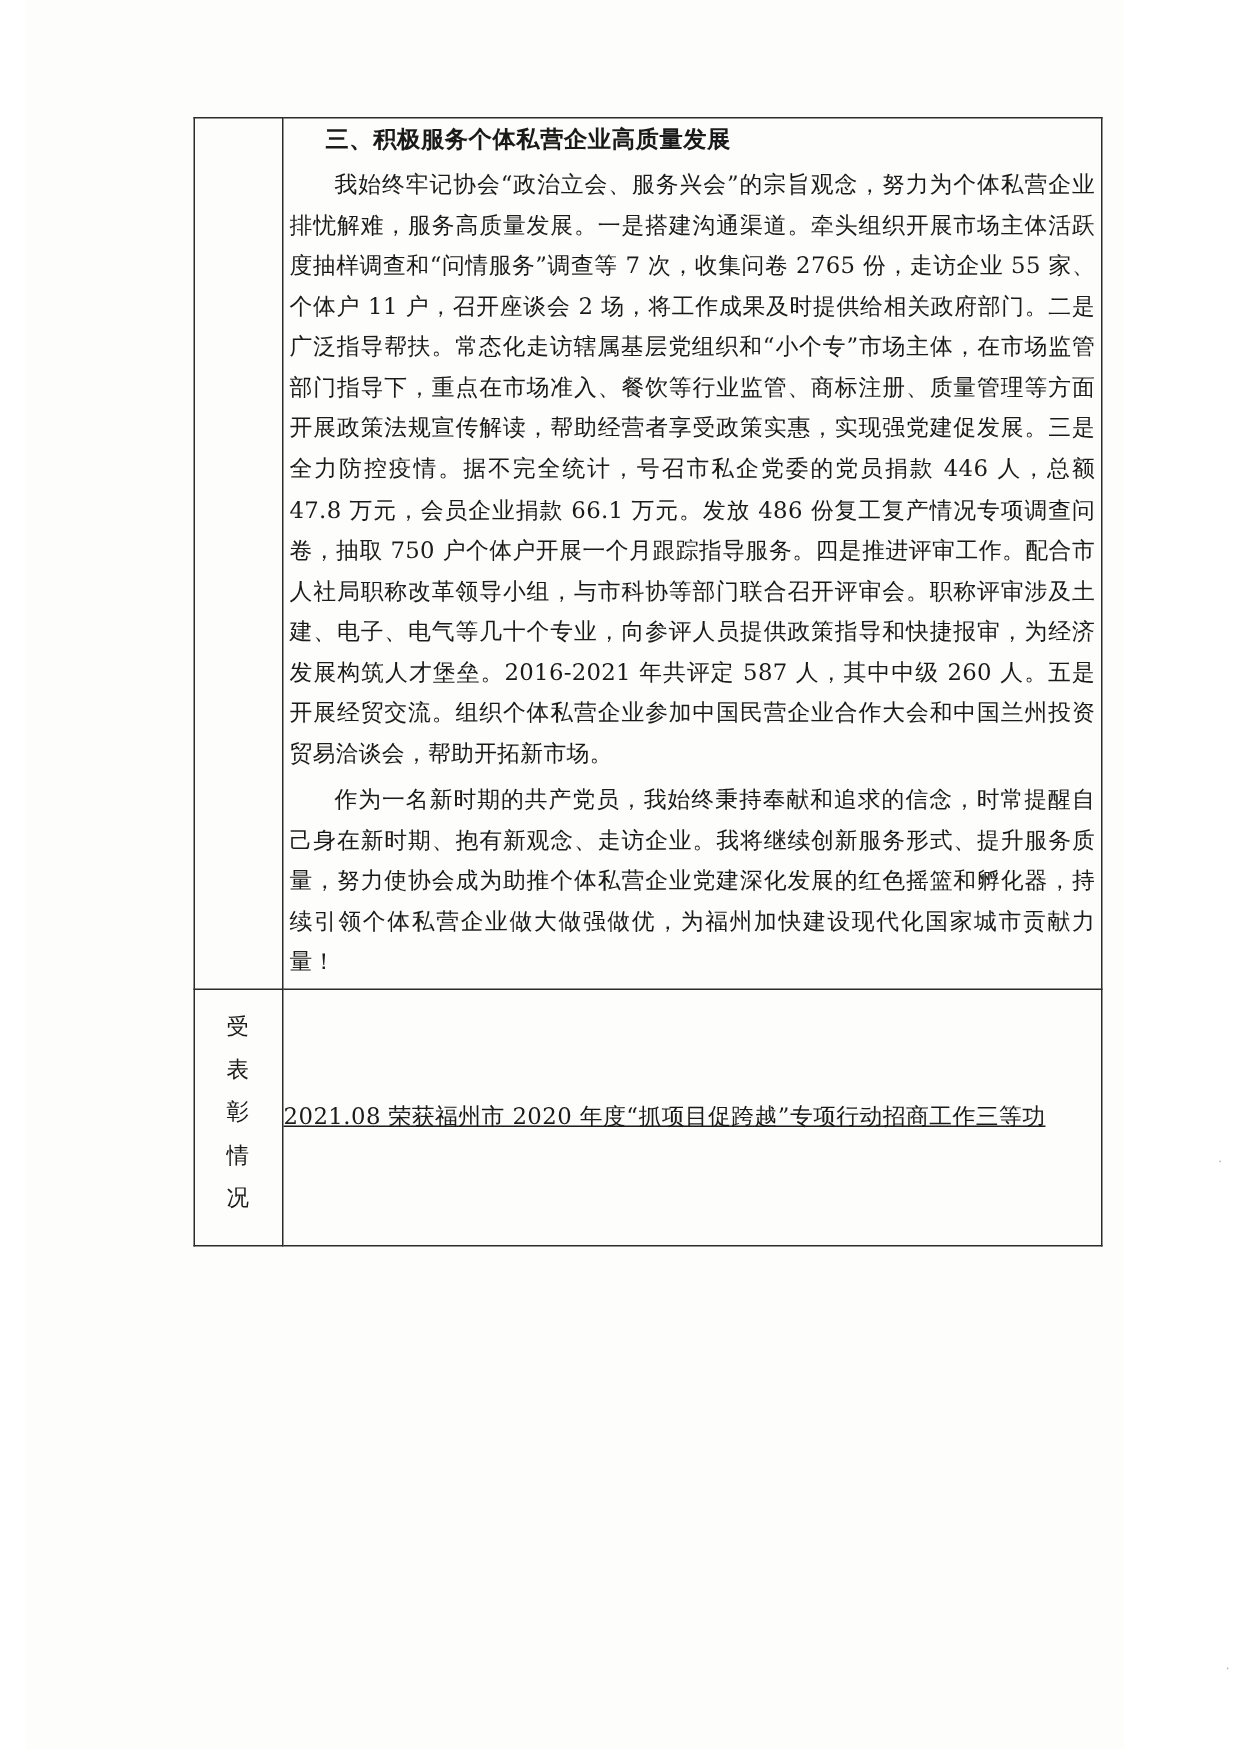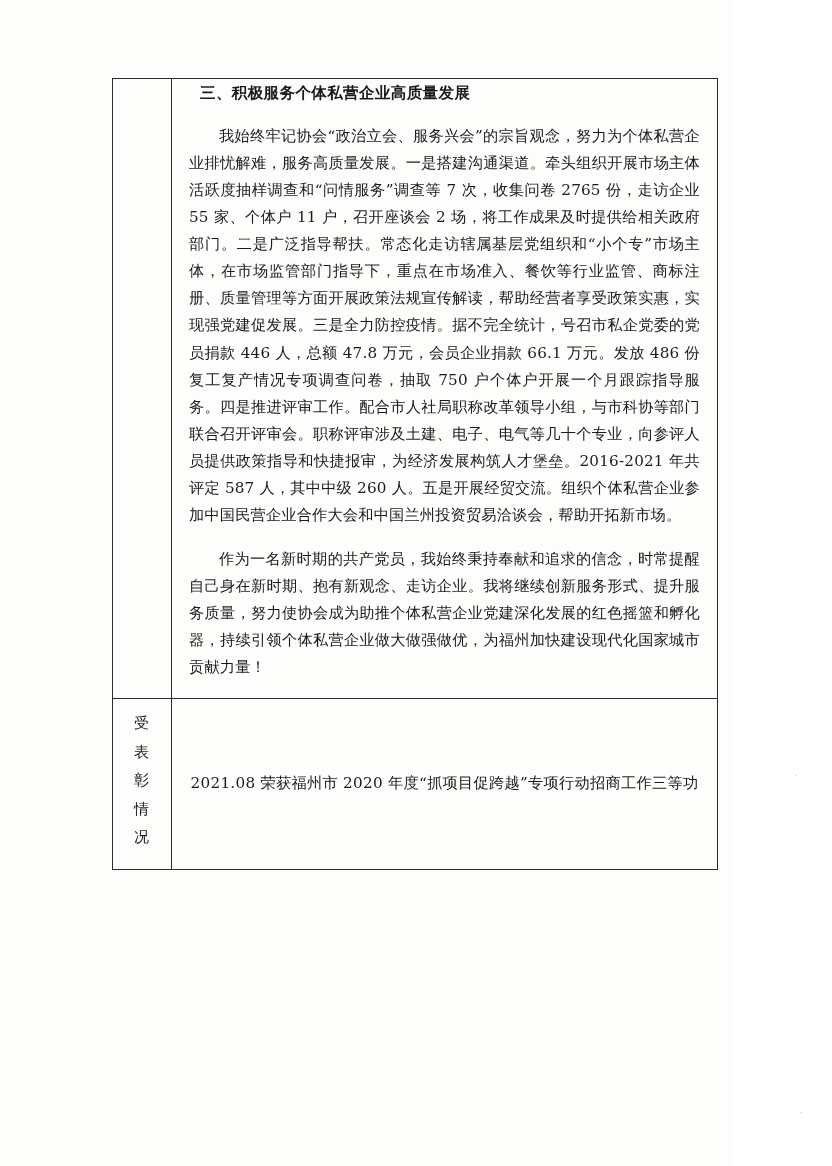--- a/index.html
+++ b/index.html
@@ -10,21 +10,21 @@
   body {
     width: 832px;
     height: 1166px;
     font-family: "DejaVu Serif", "Liberation Serif", serif;
     color: #1a1a1a;
     position: relative;
     overflow: hidden;
   }
   .page {
     position: absolute;
-    left: 0;
+    left: 17px;
     top: 0;
     width: 732px;
     height: 1166px;
     background: #fdfdfb;
   }
   .doc-table {
     position: absolute;
     left: 112px;
     top: 78px;
     width: 606px;
@@ -60,43 +60,44 @@
     font-weight: bold;
     font-size: 15.5px;
     line-height: 1.75;
     margin: 0 0 2px 0;
     text-indent: 28px;
     letter-spacing: 0.4px;
   }
   .para {
     font-size: 15.2px;
     line-height: 1.78;
-    margin: 17px;
+    margin: 4px;
     text-indent: 30px;
     text-align: justify;
     text-justify: inter-ideograph;
     letter-spacing: 0.2px;
   }
   .para.second {
     margin-top: 1px;
   }
   .cell-award {
     height: 170px;
     position: relative;
   }
   .award-text {
     position: absolute;
     left: 0;
     right: 0;
     top: 50%;
     transform: translateY(-50%);
-    text-align: center;
+    text-align: left;
     font-size: 15.2px;
     line-height: 1.8;
     letter-spacing: 0.3px;
+    text-decoration: underline;
   }
   .faint-mark {
     position: absolute;
     color: #bdb7ae;
     font-size: 9px;
     user-select: none;
   }
   .mark-a { left: 795px; top: 770px; }
   .mark-b { left: 800px; top: 1108px; }
 </style>

